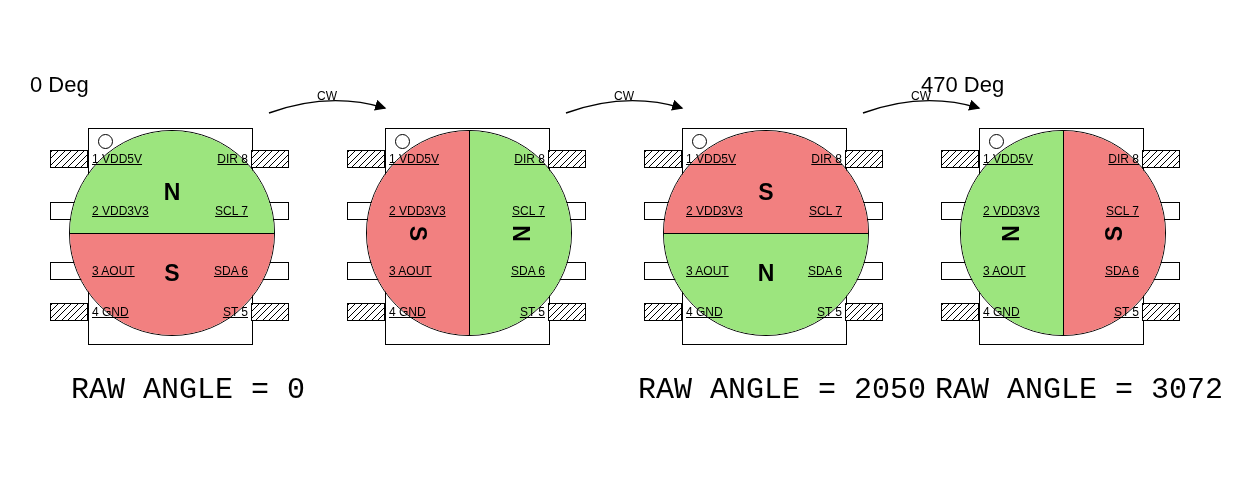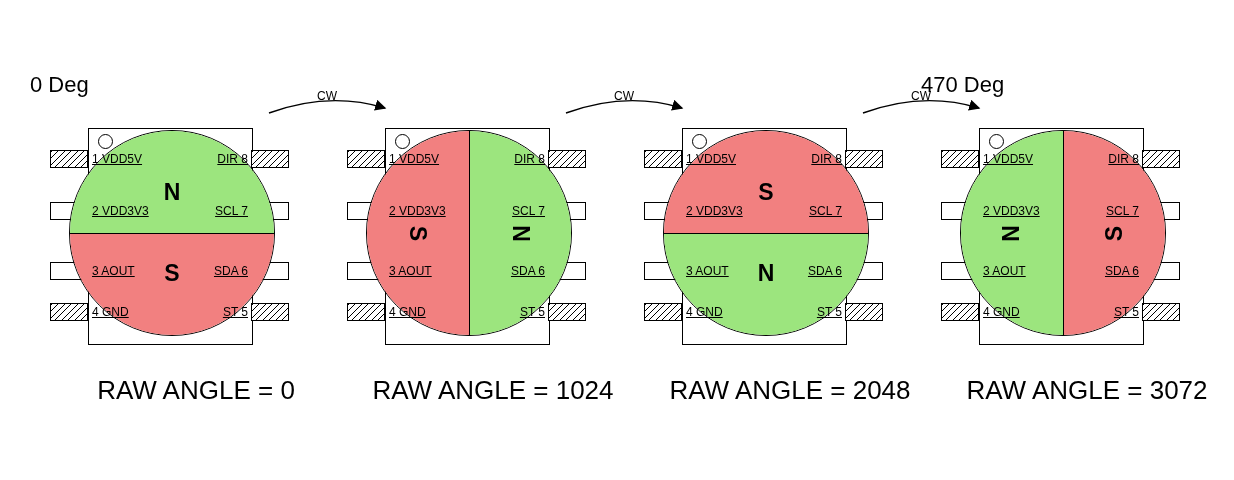--- a/index.html
+++ b/index.html
@@ -3,21 +3,21 @@
 <meta charset="utf-8">
 <style>
   html,body{margin:0;padding:0;}
   body{
     width:1234px;height:480px;background:#ffffff;position:relative;overflow:hidden;
     font-family:"Liberation Sans",sans-serif;color:#000;
   }
   .canvas{position:absolute;inset:0;}
   .panel{position:absolute;top:0;width:300px;height:480px;}
   .title{position:absolute;top:72px;left:0;width:100%;text-align:left;font-size:22px;line-height:26px;}
-  .raw{position:absolute;top:377px;left:16px;width:100%;text-align:center;font-size:26px;line-height:26px;}
+  .raw{position:absolute;top:377px;left:8px;width:100%;text-align:center;font-size:30px;line-height:26px;font-family:Liberation Mono, monospace;}
   .chip{position:absolute;left:58px;top:128px;width:165px;height:217px;background:#fff;
         border:1.6px solid #000;box-sizing:border-box;}
   .pin{position:absolute;width:38px;height:18px;background-color:#fff;border:1.6px solid #000;box-sizing:border-box;}
   .pin.hatch{background-image:repeating-linear-gradient(135deg,#000 0 1px,transparent 1px 4.6px);}
   .pl{left:20px}.pr{left:221px}
   .r1{top:150px}.r2{top:202px}.r3{top:262px}.r4{top:303px}
   .magnet{position:absolute;left:39px;top:130px;width:206px;height:206px;border:1.6px solid #000;
           border-radius:50%;overflow:hidden;box-sizing:border-box;display:flex;}
   .split-h{flex-direction:column;}
   .split-v{flex-direction:row;}
@@ -95,21 +95,20 @@
     </div>
     <div class="dot"></div>
     <div class="plab r1">1 VDD5V</div>
     <div class="plab r2">2 VDD3V3</div>
     <div class="plab r3">3 AOUT</div>
     <div class="plab r4">4 GND</div>
     <div class="plab right r1">DIR 8</div>
     <div class="plab right r2">SCL 7</div>
     <div class="plab right r3">SDA 6</div>
     <div class="plab right r4">ST 5</div>
-    <div class="raw">RAW ANGLE = 1024</div>
   </section>
 
   <section class="panel" style="left:624px">
     <div class="chip"></div>
     <div class="pin hatch pl r1"></div>
     <div class="pin pl r2"></div>
     <div class="pin pl r3"></div>
     <div class="pin hatch pl r4"></div>
     <div class="pin hatch pr r1"></div>
     <div class="pin pr r2"></div>
@@ -125,21 +124,21 @@
     </div>
     <div class="dot"></div>
     <div class="plab r1">1 VDD5V</div>
     <div class="plab r2">2 VDD3V3</div>
     <div class="plab r3">3 AOUT</div>
     <div class="plab r4">4 GND</div>
     <div class="plab right r1">DIR 8</div>
     <div class="plab right r2">SCL 7</div>
     <div class="plab right r3">SDA 6</div>
     <div class="plab right r4">ST 5</div>
-    <div class="raw">RAW ANGLE = 2048</div>
+    <div class="raw">RAW ANGLE = 2050</div>
   </section>
 
   <section class="panel" style="left:921px">
     <div class="title">470 Deg</div>
     <div class="chip"></div>
     <div class="pin hatch pl r1"></div>
     <div class="pin pl r2"></div>
     <div class="pin pl r3"></div>
     <div class="pin hatch pl r4"></div>
     <div class="pin hatch pr r1"></div>

